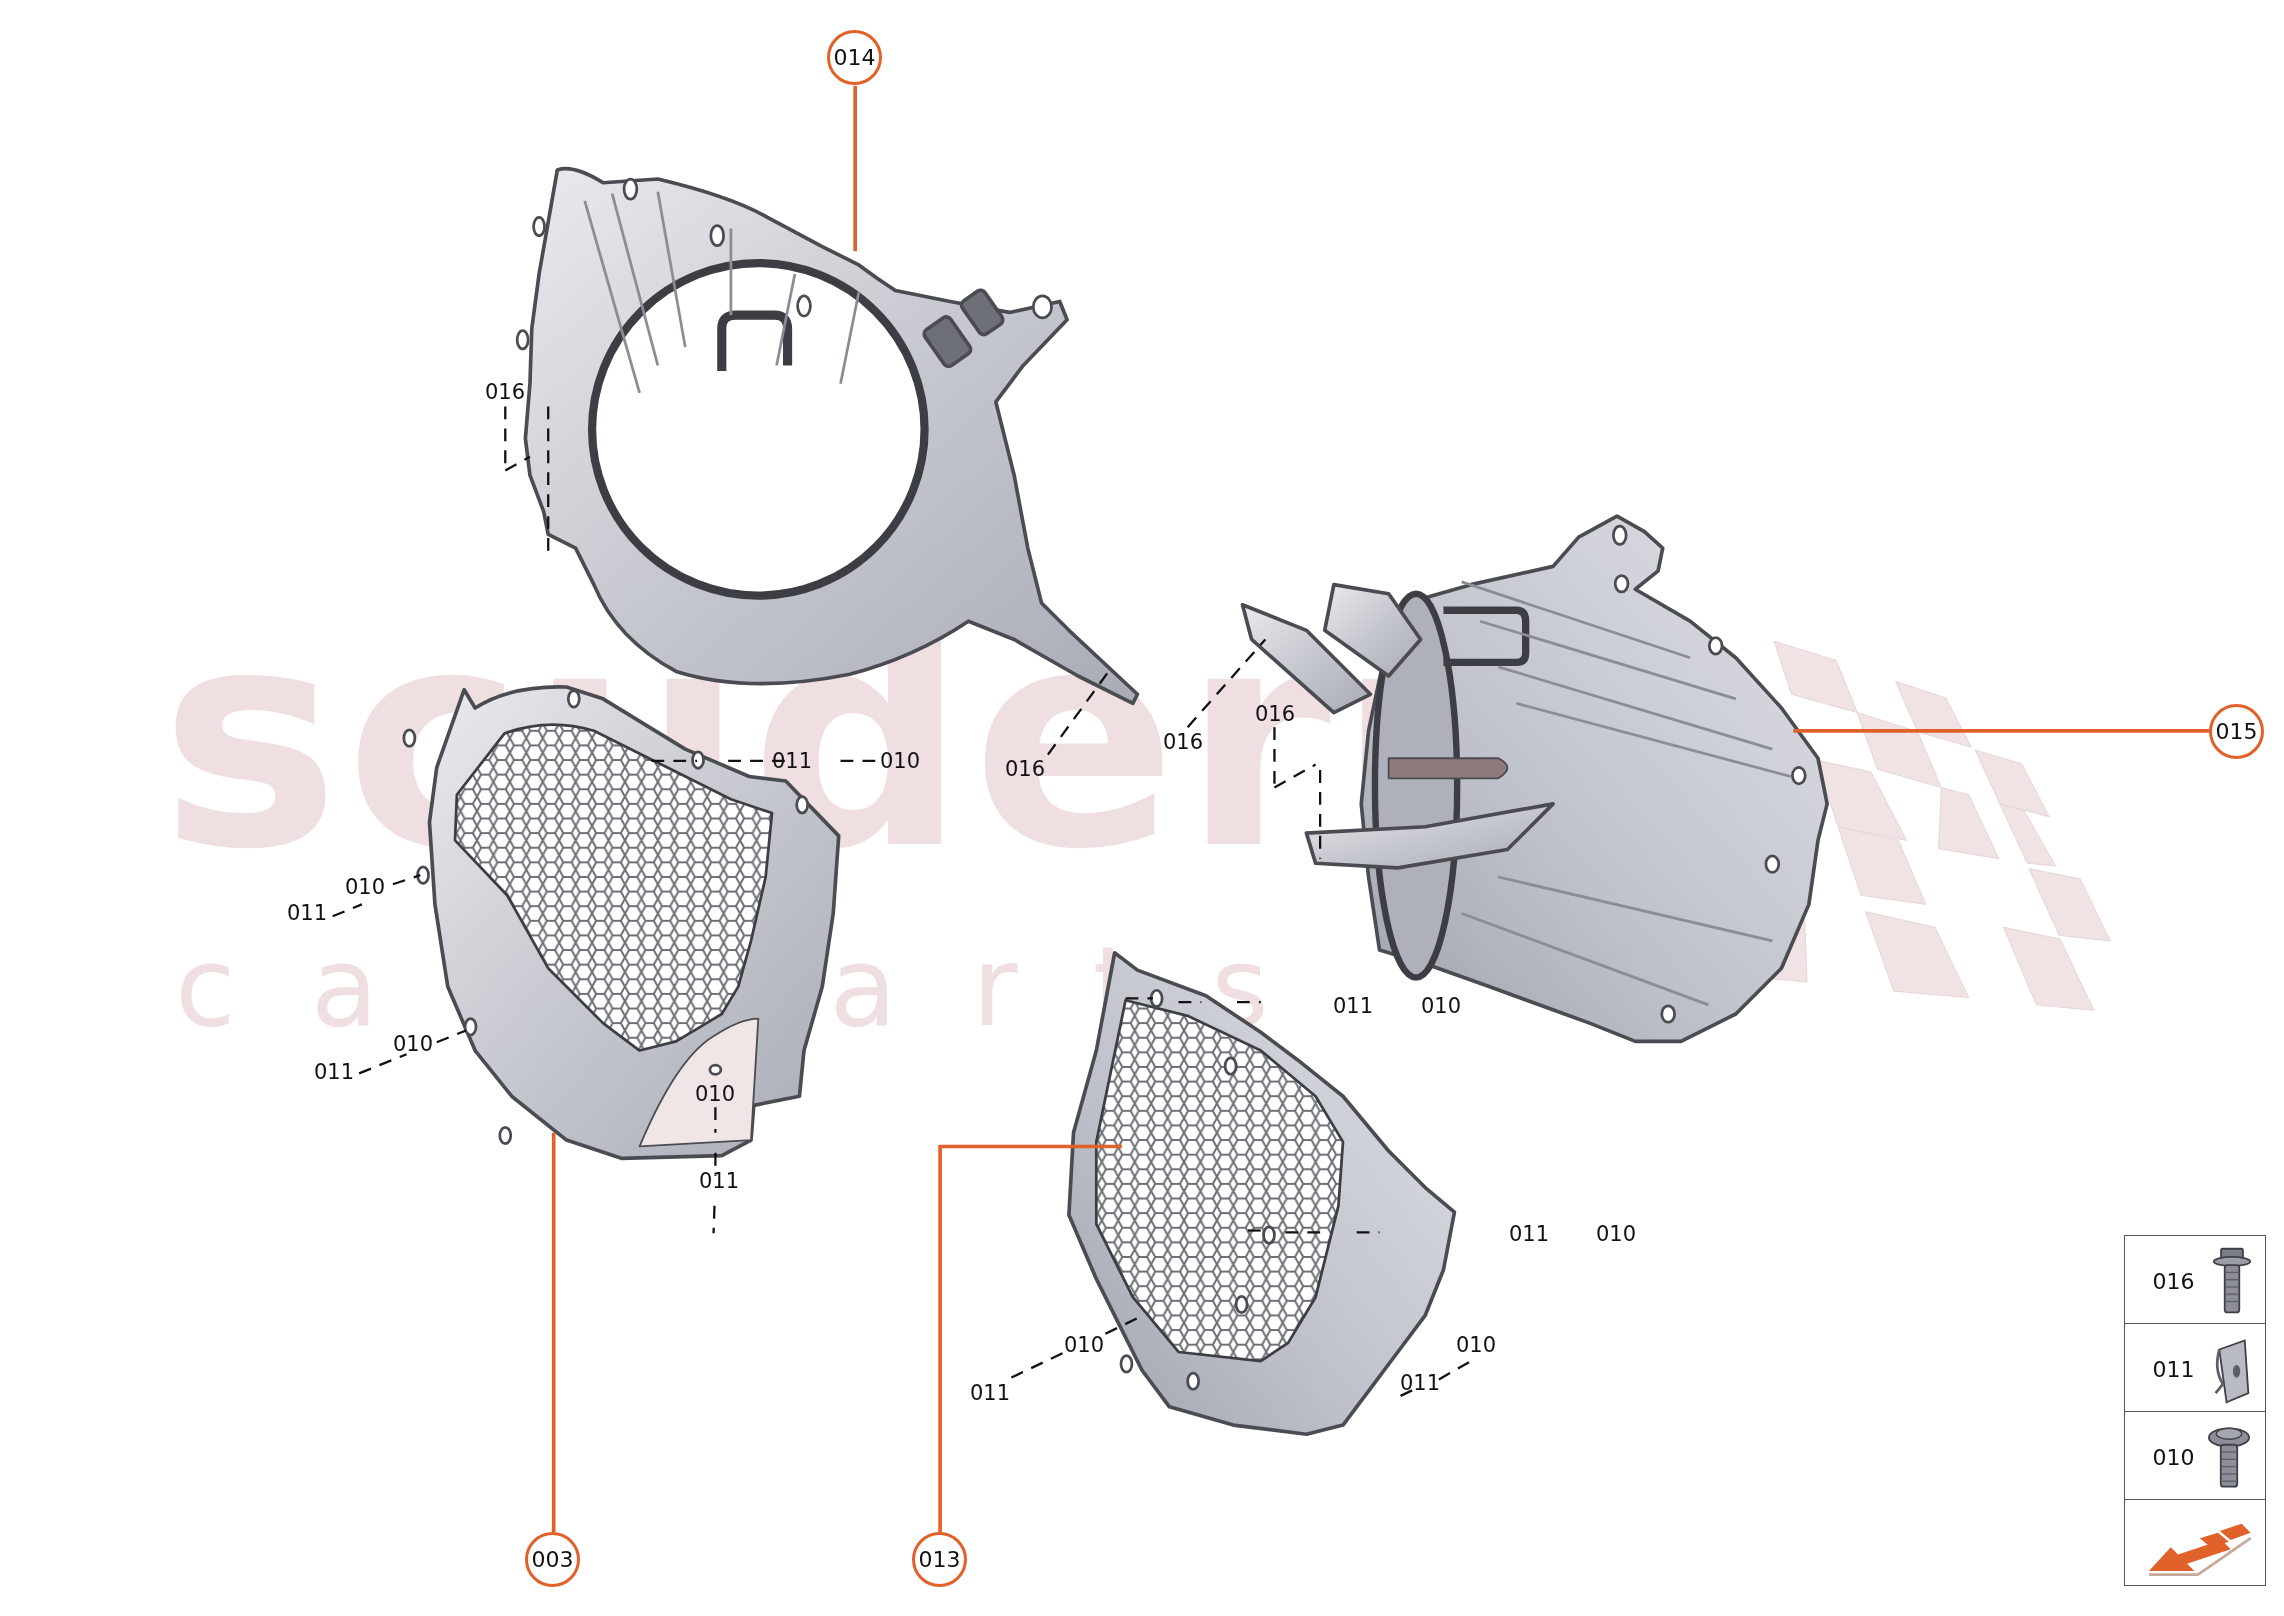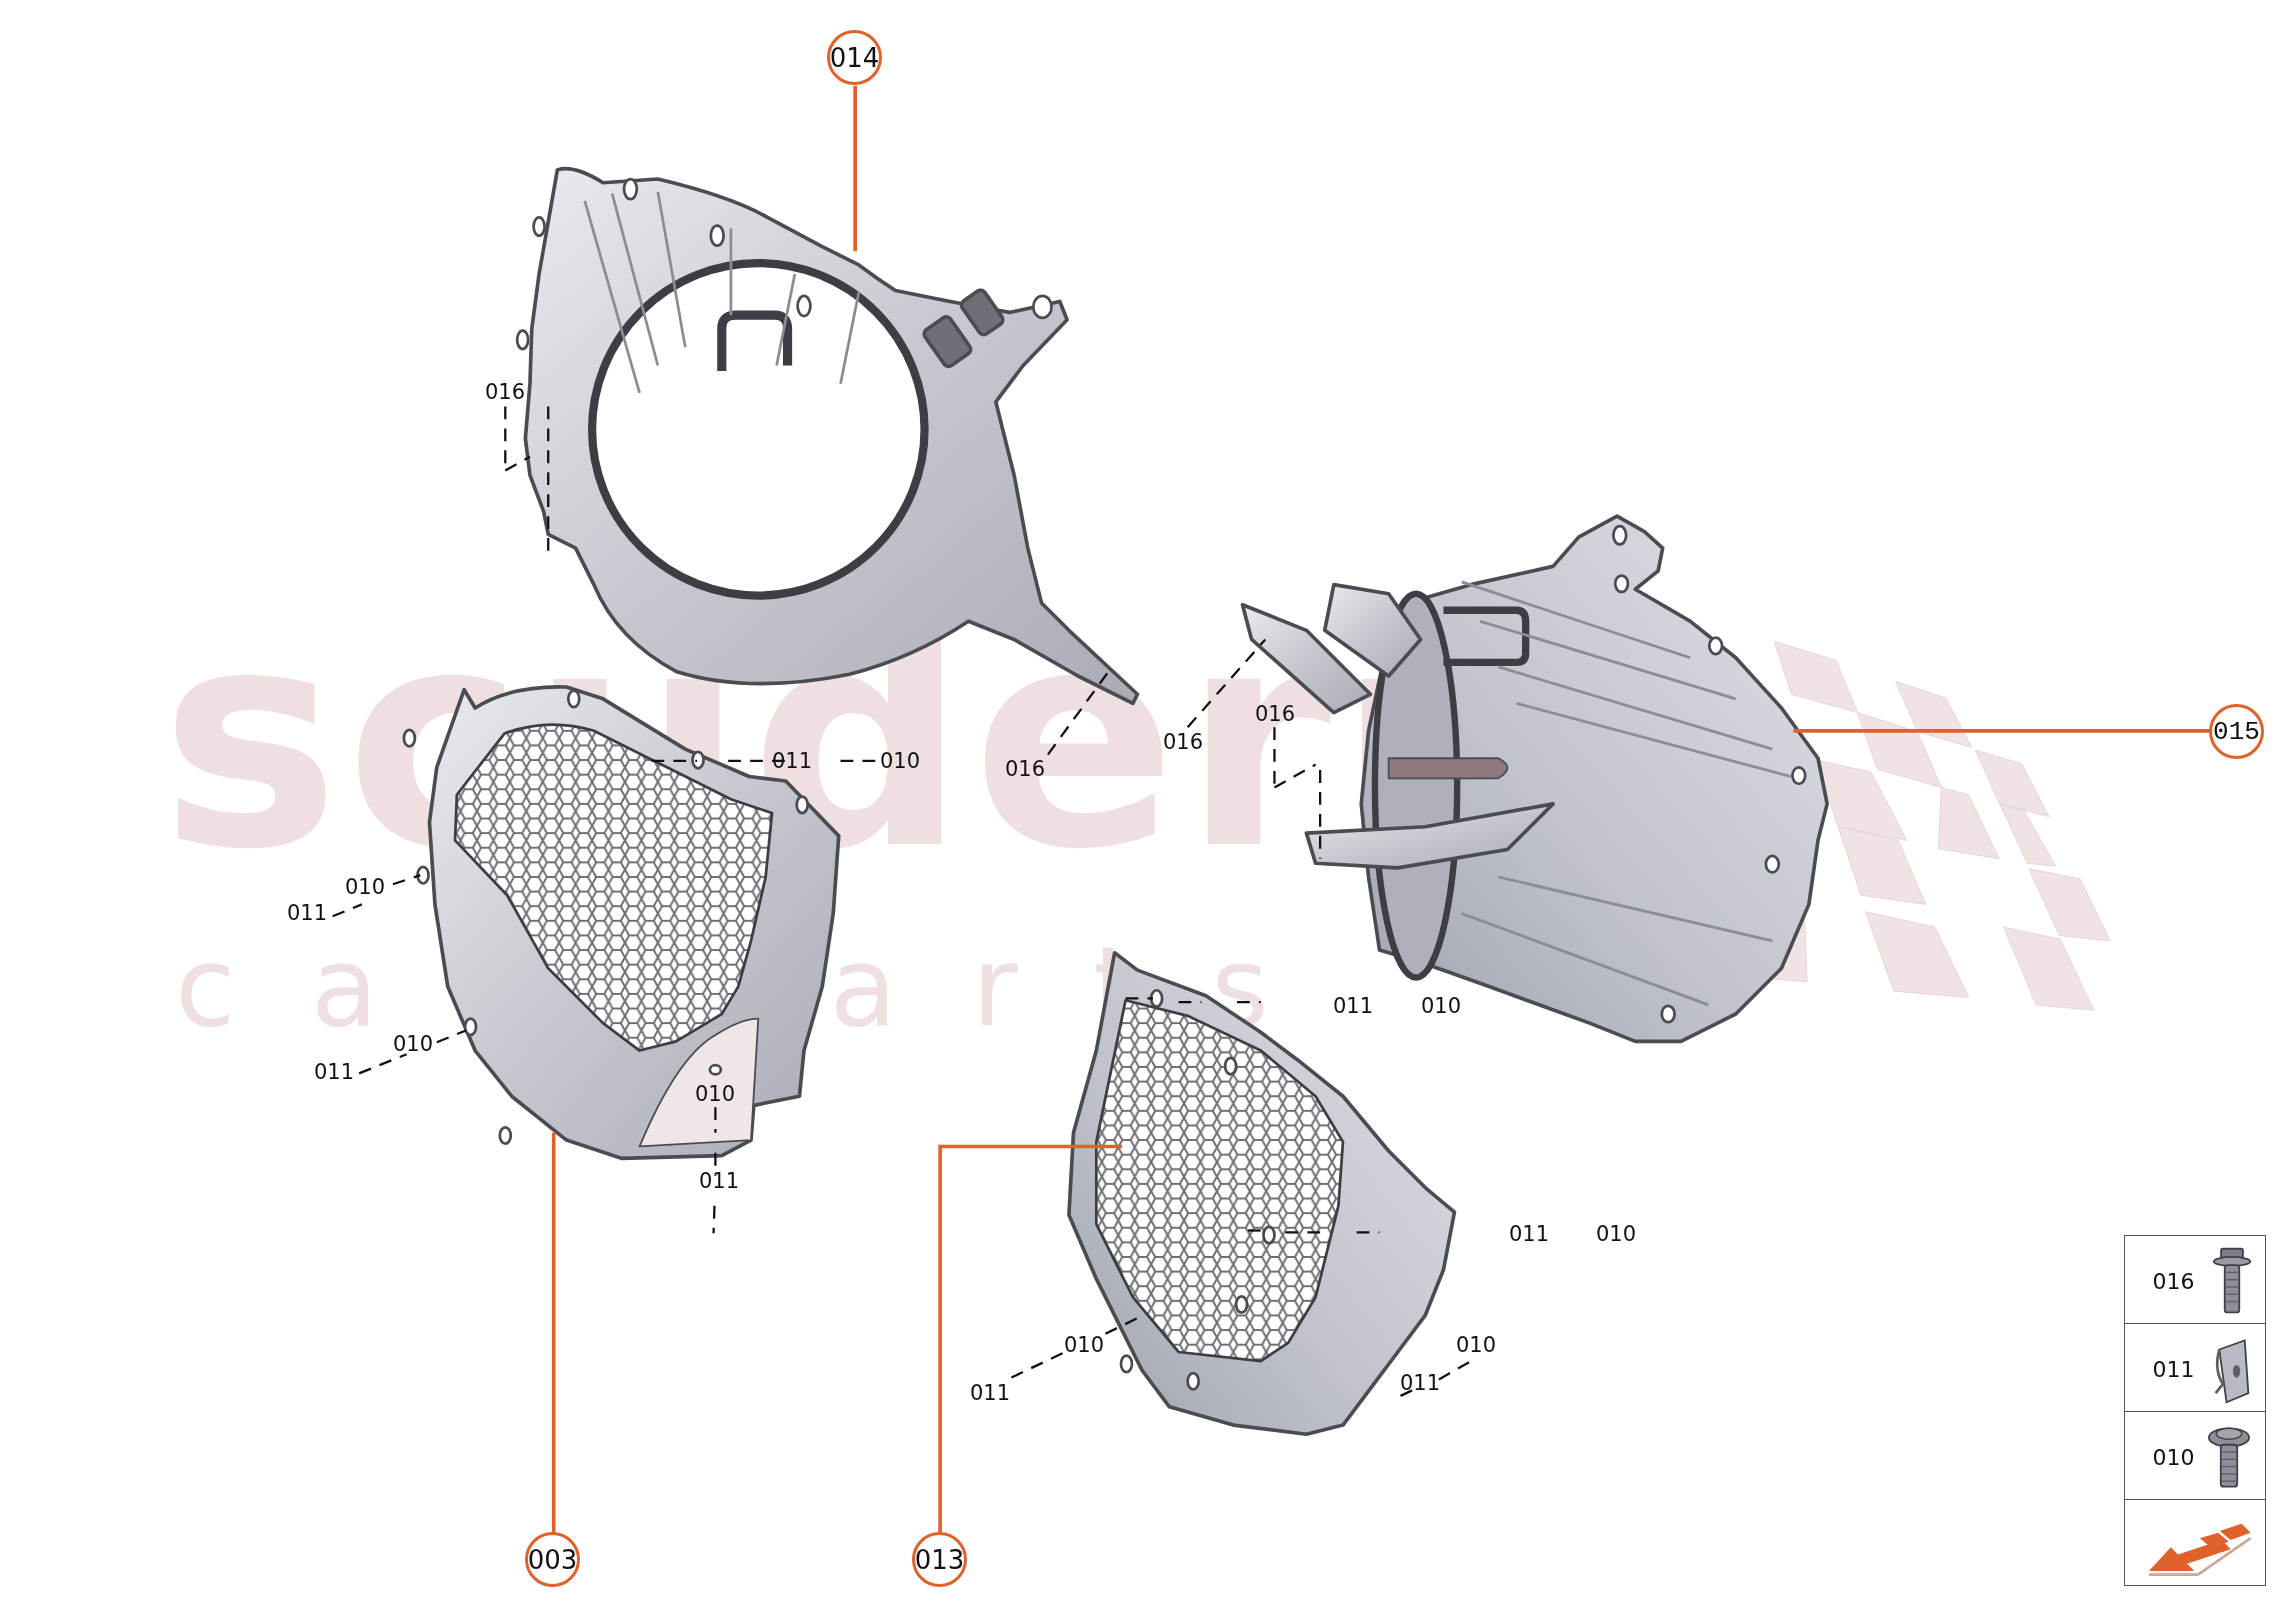--- a/index.html
+++ b/index.html
@@ -5,21 +5,21 @@
   html, body { margin: 0; padding: 0; background: #ffffff; }
   body { width: 2284px; height: 1616px; position: relative; overflow: hidden;
          font-family: "DejaVu Sans", sans-serif; }
   .layer { position: absolute; left: 0; top: 0; width: 2284px; height: 1616px; }
   .wm-main { position: absolute; left: 160px; top: 589px; font-family: "DejaVu Sans", sans-serif;
              font-weight: bold; font-size: 302px; letter-spacing: 5.5px; color: #f0dfe0; line-height: 1; }
   .wm-sub { position: absolute; left: 175px; top: 932px; font-family: "DejaVu Sans", sans-serif;
             font-size: 110px; color: #f0dfe0; line-height: 1; white-space: pre; letter-spacing: 1.8px; }
   .callout { position: absolute; width: 49px; height: 49px; border: 3.7px solid #e0622a; border-radius: 50%;
              background: #fff; display: flex; align-items: center; justify-content: center;
-             font-family: "DejaVu Sans", sans-serif; font-size: 26px; color: #111; cursor: pointer; }
+             font-family: "DejaVu Sans", sans-serif; font-size: 22px; color: #111; cursor: pointer; }
   .plabel { position: absolute; font-family: "DejaVu Sans", sans-serif; font-size: 21px; color: #111;
             line-height: 1; cursor: pointer; }
   .legend { position: absolute; left: 2124px; top: 1235px; width: 142px; height: 351px;
             border: 1.8px solid #555; background: #fff; box-sizing: border-box; }
   .legend-row { position: relative; height: 88px; border-bottom: 1.8px solid #555; box-sizing: border-box; }
   .legend-row:last-child { border-bottom: none; }
   .legend-code { position: absolute; left: 27.4px; top: 33px; font-size: 22px; color: #111; }
   .legend-icon { position: absolute; right: 12.8px; top: 9.1px; }
 </style>
 </head>
@@ -165,21 +165,21 @@
     <line x1="1407" y1="1349" x2="1447" y2="1349"></line>
     <line x1="1485" y1="1349" x2="1510" y2="1349"></line>
     <line x1="1107" y1="1508" x2="1170" y2="1478"></line>
     <line x1="1210" y1="1460" x2="1245" y2="1443"></line>
     <line x1="1575" y1="1510" x2="1610" y2="1490"></line>
     <line x1="1533" y1="1528" x2="1550" y2="1520"></line>
   </g>
 </svg>
 
 <div class="callout" style="left:827px; top:30px;">014</div>
-<div class="callout" style="left:2209px; top:704px;font-family:Liberation Mono, monospace;">015</div>
+<div class="callout" style="left:2209px; top:704px;">015</div>
 <div class="callout" style="left:525px; top:1532px;">003</div>
 <div class="callout" style="left:912px; top:1532px;text-align:right;">013</div>
 
 <span class="plabel" style="left:485px; top:382px;">016</span>
 <span class="plabel" style="left:1005px; top:759px;">016</span>
 <span class="plabel" style="left:1163px; top:732px;">016</span>
 <span class="plabel" style="left:1255px; top:704px;">016</span>
 
 <span class="plabel" style="left:772px; top:751px;">011</span>
 <span class="plabel" style="left:880px; top:751px;">010</span>

